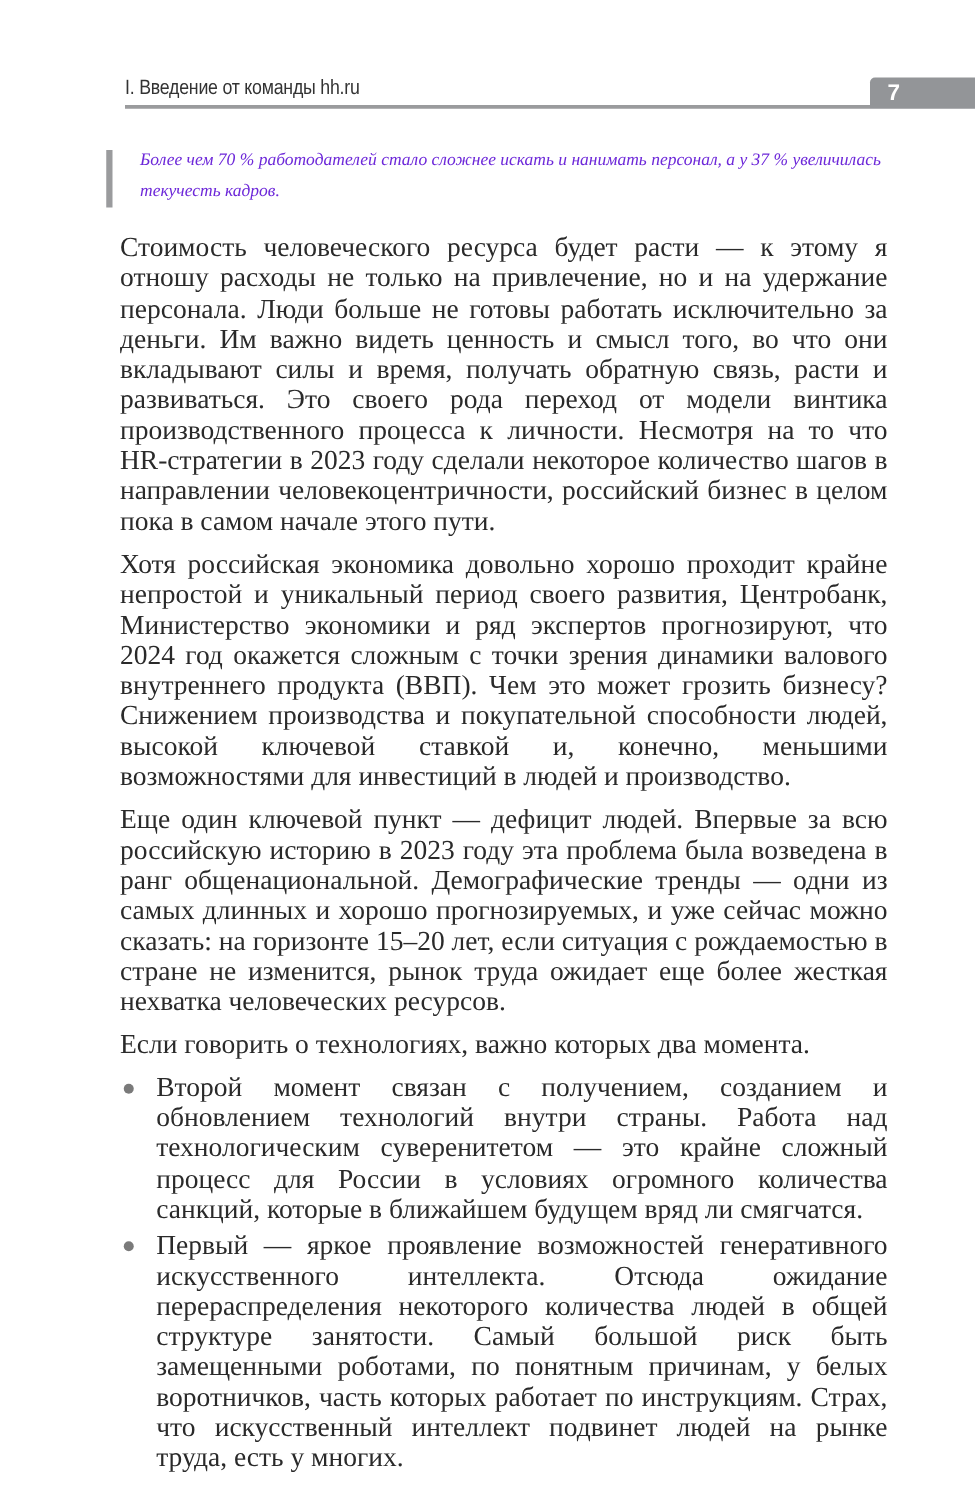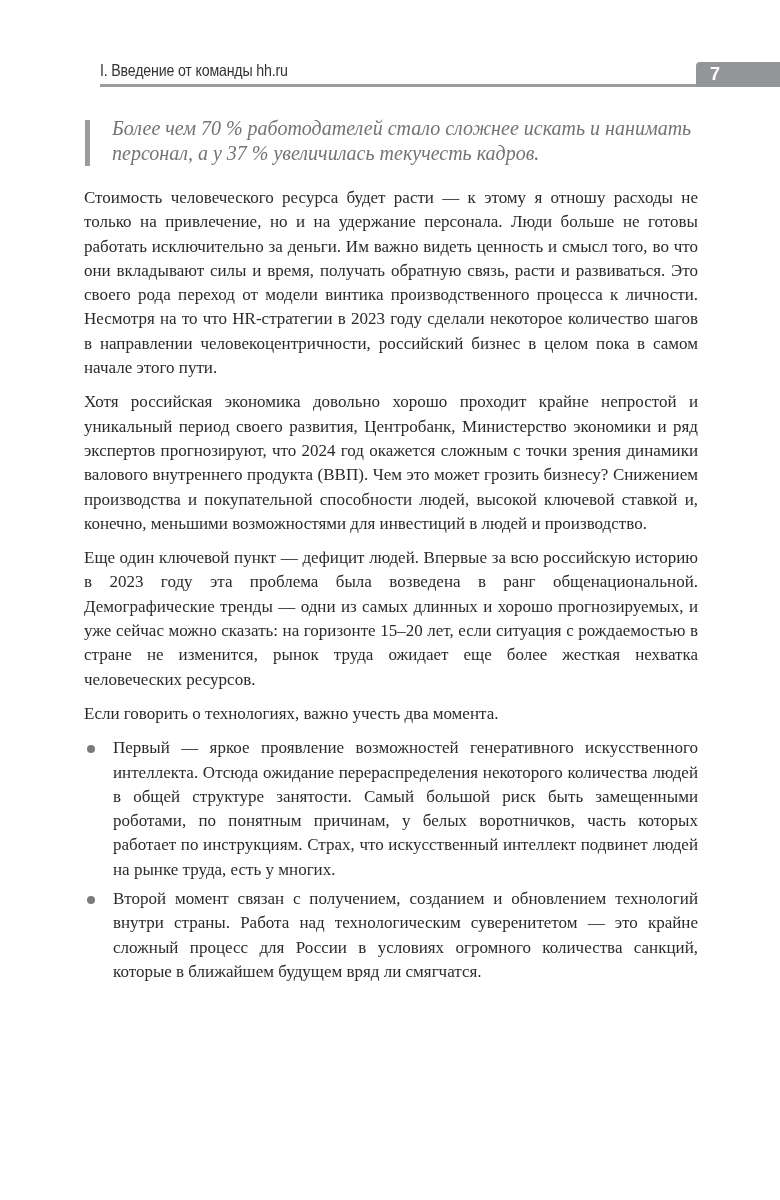--- a/index.html
+++ b/index.html
@@ -4,22 +4,22 @@
 <style>
   html, body { margin: 0; padding: 0; background: #ffffff; }
   body { width: 780px; height: 1200px; position: relative; overflow: hidden; color: #2a2a2a; }
   .header { position: absolute; left: 100px; top: 60px; width: 696px; height: 28px; }
   .header-title { position: absolute; left: 0; top: 1px; font-family: "Liberation Sans", sans-serif; font-size: 16.5px; color: #333; letter-spacing: -0.2px; transform: scaleX(0.86); transform-origin: left top; white-space: nowrap; }
   .header-rule { position: absolute; left: 0; top: 24px; width: 596px; height: 3px; background: #9a9b9d; }
   .page-tab { position: absolute; left: 596px; top: 2px; width: 100px; height: 25px; background: #939598; border-top-left-radius: 4px; }
   .page-num { position: absolute; left: 14px; top: 2px; font-family: "Liberation Sans", sans-serif; font-weight: bold; font-size: 18px; color: #ffffff; }
   .quote { position: absolute; left: 84px; top: 120px; width: 640px; }
   .quote-bar { position: absolute; left: 1px; top: 0; width: 5px; height: 46px; background: #9a9b9d; }
-  .quote-text { position: absolute; left: 28px; top: -4px; width: 620px; font-family: "Liberation Serif", serif; font-style: italic; font-size: 20px; line-height: 25px; color: #737373; }
-  .body { position: absolute; left: 84px; top: 186px; width: 614px; font-family: "Liberation Serif", serif; font-size: 17px; line-height: 24.3px; color: #2a2a2a; }
+  .quote-text { position: absolute; left: 28px; top: -4px; width: 620px; font-family: "Liberation Serif", serif; font-style: italic; font-size: 14px; line-height: 25px; color: #6d28d9; }
+  .body { position: absolute; left: 96px; top: 186px; width: 614px; font-family: "Liberation Serif", serif; font-size: 22px; line-height: 24.3px; color: #2a2a2a; }
   .body p { margin: 0 0 10px 0; text-align: justify; text-align-last: left; }
   ul.bullets { list-style: none; margin: 0; padding: 0; }
   ul.bullets li { position: relative; padding-left: 29px; margin-bottom: 5px; text-align: justify; text-align-last: left; }
   .bullet-dot { position: absolute; left: 3px; top: 9px; width: 8px; height: 8px; border-radius: 50%; background: #7a7a7a; }
 </style>
 </head>
 <body>
 
 <div class="header">
   <span class="header-title">I. Введение от команды hh.ru</span>
@@ -31,24 +31,24 @@
 
 <div class="quote">
   <div class="quote-bar"></div>
   <div class="quote-text">Более чем 70 % работодателей стало сложнее искать и нанимать персонал, а у 37 % увеличилась текучесть кадров.</div>
 </div>
 
 <div class="body">
   <p>Стоимость человеческого ресурса будет расти — к этому я отношу расходы не только на привлечение, но и на удержание персонала. Люди больше не готовы работать исключительно за деньги. Им важно видеть ценность и смысл того, во что они вкладывают силы и время, получать обратную связь, расти и развиваться. Это своего рода переход от модели винтика производственного процесса к личности. Несмотря на то что HR-стратегии в 2023 году сделали некоторое количество шагов в направлении человекоцентричности, российский бизнес в целом пока в самом начале этого пути.</p>
   <p>Хотя российская экономика довольно хорошо проходит крайне непростой и уникальный период своего развития, Центробанк, Министерство экономики и ряд экспертов прогнозируют, что 2024 год окажется сложным с точки зрения динамики валового внутреннего продукта (ВВП). Чем это может грозить бизнесу? Снижением производства и покупательной способности людей, высокой ключевой ставкой и, конечно, меньшими возможностями для инвестиций в людей и производство.</p>
   <p>Еще один ключевой пункт — дефицит людей. Впервые за всю российскую историю в 2023 году эта проблема была возведена в ранг общенациональной. Демографические тренды — одни из самых длинных и хорошо прогнозируемых, и уже сейчас можно сказать: на горизонте 15–20 лет, если ситуация с рождаемостью в стране не изменится, рынок труда ожидает еще более жесткая нехватка человеческих ресурсов.</p>
-  <p>Если говорить о технологиях, важно учесть два момента.</p>
+  <p>Если говорить о технологиях, важно которых два момента.</p>
   <ul class="bullets">
     <li>
       <span class="bullet-dot"></span>
-      <span>Первый — яркое проявление возможностей генеративного искусственного интеллекта. Отсюда ожидание перераспределения некоторого количества людей в общей структуре занятости. Самый большой риск быть замещенными роботами, по понятным причинам, у белых воротничков, часть которых работает по инструкциям. Страх, что искусственный интеллект подвинет людей на рынке труда, есть у многих.</span>
+      <span>Второй момент связан с получением, созданием и обновлением технологий внутри страны. Работа над технологическим суверенитетом — это крайне сложный процесс для России в условиях огромного количества санкций, которые в ближайшем будущем вряд ли смягчатся.</span>
     </li>
     <li>
       <span class="bullet-dot"></span>
-      <span>Второй момент связан с получением, созданием и обновлением технологий внутри страны. Работа над технологическим суверенитетом — это крайне сложный процесс для России в условиях огромного количества санкций, которые в ближайшем будущем вряд ли смягчатся.</span>
+      <span>Первый — яркое проявление возможностей генеративного искусственного интеллекта. Отсюда ожидание перераспределения некоторого количества людей в общей структуре занятости. Самый большой риск быть замещенными роботами, по понятным причинам, у белых воротничков, часть которых работает по инструкциям. Страх, что искусственный интеллект подвинет людей на рынке труда, есть у многих.</span>
     </li>
   </ul>
 </div>
 
 </body></html>

